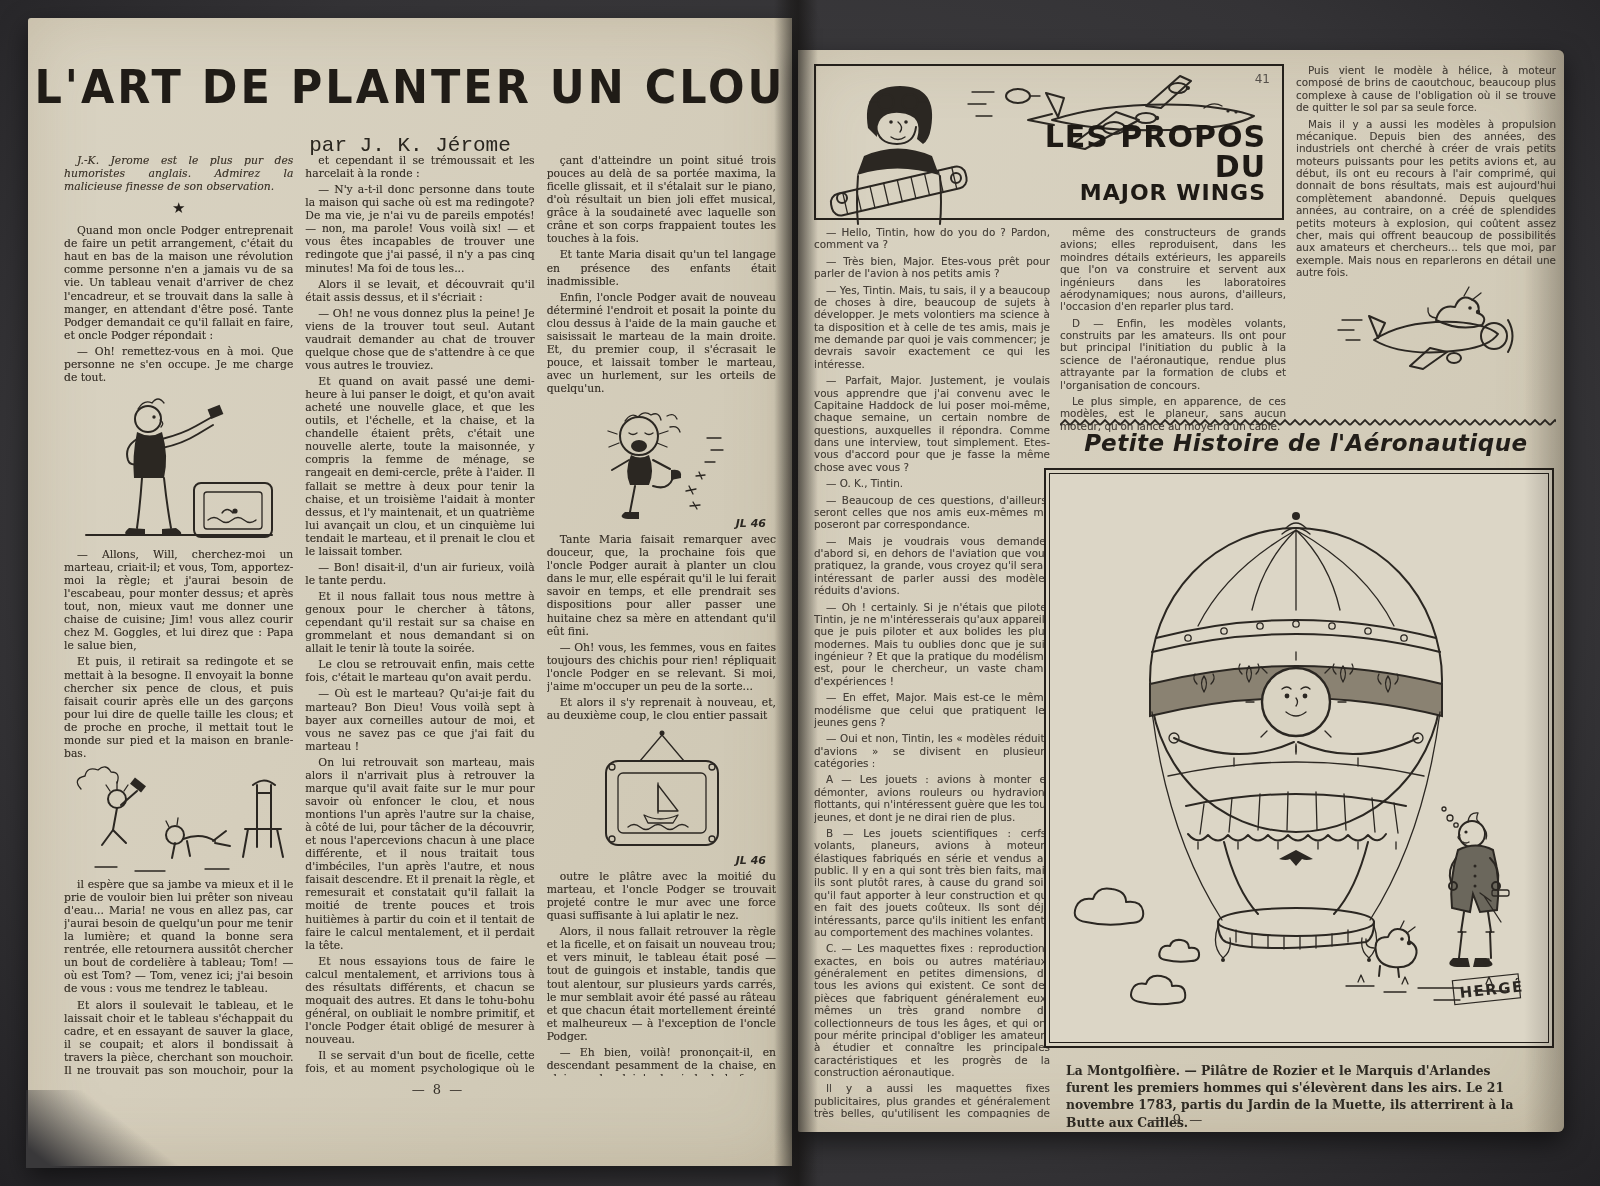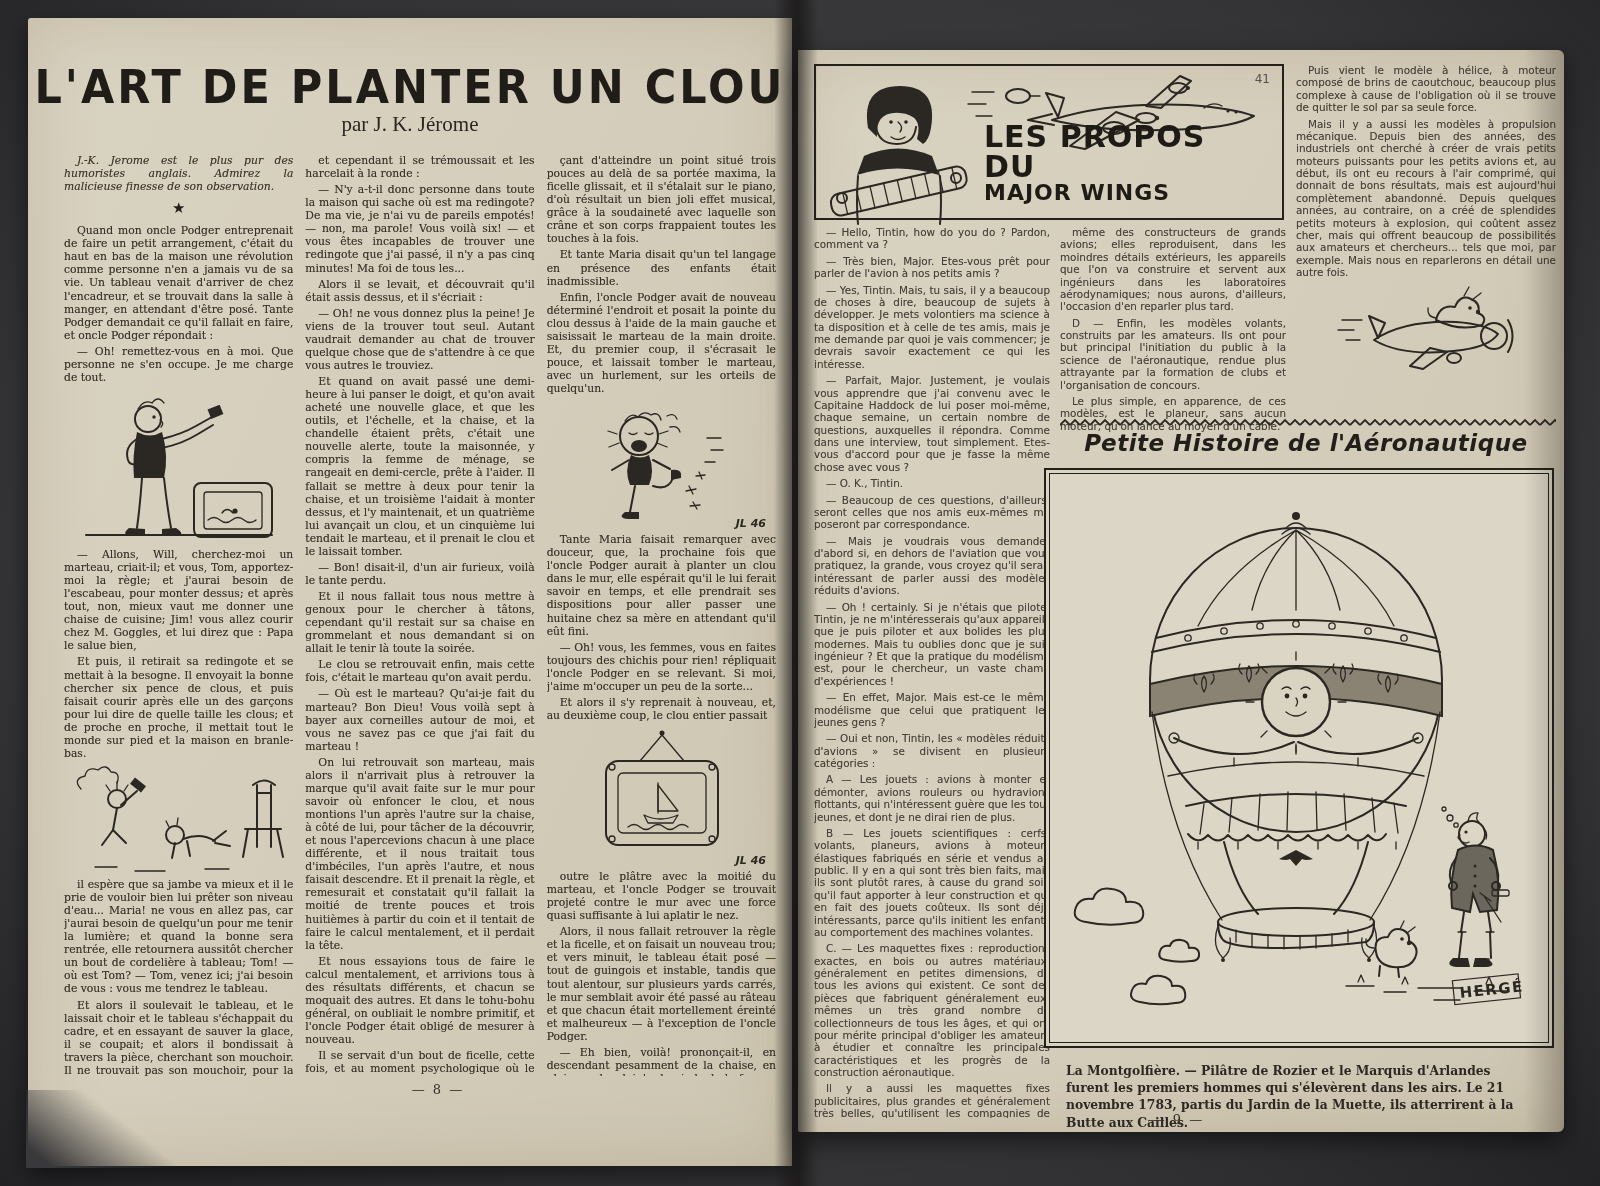--- a/index.html
+++ b/index.html
@@ -16,43 +16,43 @@
   .rp{left:798px;top:50px;width:766px;height:1082px;border-radius:0 6px 6px 2px;}
   .rp::after{content:"";position:absolute;right:0;top:0;bottom:0;width:40px;
     background:linear-gradient(270deg,rgba(30,25,20,.25),rgba(30,25,20,0));}
   .gutter{position:absolute;left:774px;top:0;width:44px;height:1186px;z-index:6;
     background:linear-gradient(90deg,rgba(18,16,14,0) 0%,rgba(18,16,14,.5) 38%,
     rgba(18,16,14,.62) 55%,rgba(18,16,14,0) 100%);pointer-events:none;}
   
   .lp h1{margin:0;position:absolute;left:0;top:44px;width:100%;text-align:center;
     font-family:"DejaVu Sans",sans-serif;font-weight:900;font-size:43px;
     letter-spacing:3px;color:#201c17;transform:scaleY(1.08);}
-  .byline{position:absolute;left:0;top:94px;width:100%;text-align:center;
-    font-family:Liberation Serif, serif;font-size:21px;color:#2a261f;}
+  .byline{position:absolute;left:0;top:116px;width:100%;text-align:center;
+    font-family:Liberation Mono, monospace;font-size:21px;color:#2a261f;}
   .lp-cols{position:absolute;left:36px;top:136px;width:712px;height:922px;
     display:flex;gap:12px;}
   .col{flex:1;overflow:hidden;}
   .col p{margin:0 0 3px 0;text-indent:13px;text-align:justify;
     font:10.8px/1.21 "DejaVu Serif",serif;color:#37312a;
     text-shadow:0 0 .4px rgba(60,45,25,.45);}
   p.intro{font-style:italic;color:#3c352c;}
   .star{ text-align:center;font-size:15px;color:#241f1a;margin:6px 0 7px;}
   .illus{display:block;margin:3px auto 3px;}
   .sig{text-align:right;font:italic bold 11px "DejaVu Sans",sans-serif;
     color:#2c2822;margin:-12px 10px 3px 0;}
   .pagenum{position:absolute;font:13px "DejaVu Serif",serif;color:#332e27;
     letter-spacing:2px;}
   .lp .pagenum{left:350px;top:1064px;width:120px;text-align:center;}
   .rp .pagenum{left:320px;top:1062px;width:120px;text-align:center;}
   
   .hdr-box{position:absolute;left:16px;top:14px;width:454px;height:152px;
     border:2px solid #24201b;padding-left:12px;}
   .corner-mark{position:absolute;right:12px;top:6px;
     font:12px "DejaVu Sans",sans-serif;color:#55504a;}
-  .mw-title{position:absolute;left:168px;top:56px;width:282px;text-align:left;
+  .mw-title{position:absolute;left:168px;top:56px;width:282px;text-align:right;
     font-family:"DejaVu Sans",sans-serif;font-weight:900;color:#1e1a15;}
   .mw-title .l1{font-size:30px;line-height:1.0;letter-spacing:1px;}
   .mw-title .l2{font-size:22px;line-height:1.0;letter-spacing:1px;}
   .aviator{position:absolute;left:6px;top:12px;}
   .hdr-plane{position:absolute;left:150px;top:-4px;}
   .colr{position:absolute;overflow:hidden;}
   .colr p{margin:0 0 4px 0;text-indent:12px;text-align:justify;
     font:10.4px/1.19 "DejaVu Sans",sans-serif;color:#46403a;
     text-shadow:0 0 .3px rgba(70,60,45,.4);}
   .rc1{left:16px;top:176px;width:236px;height:892px;}

